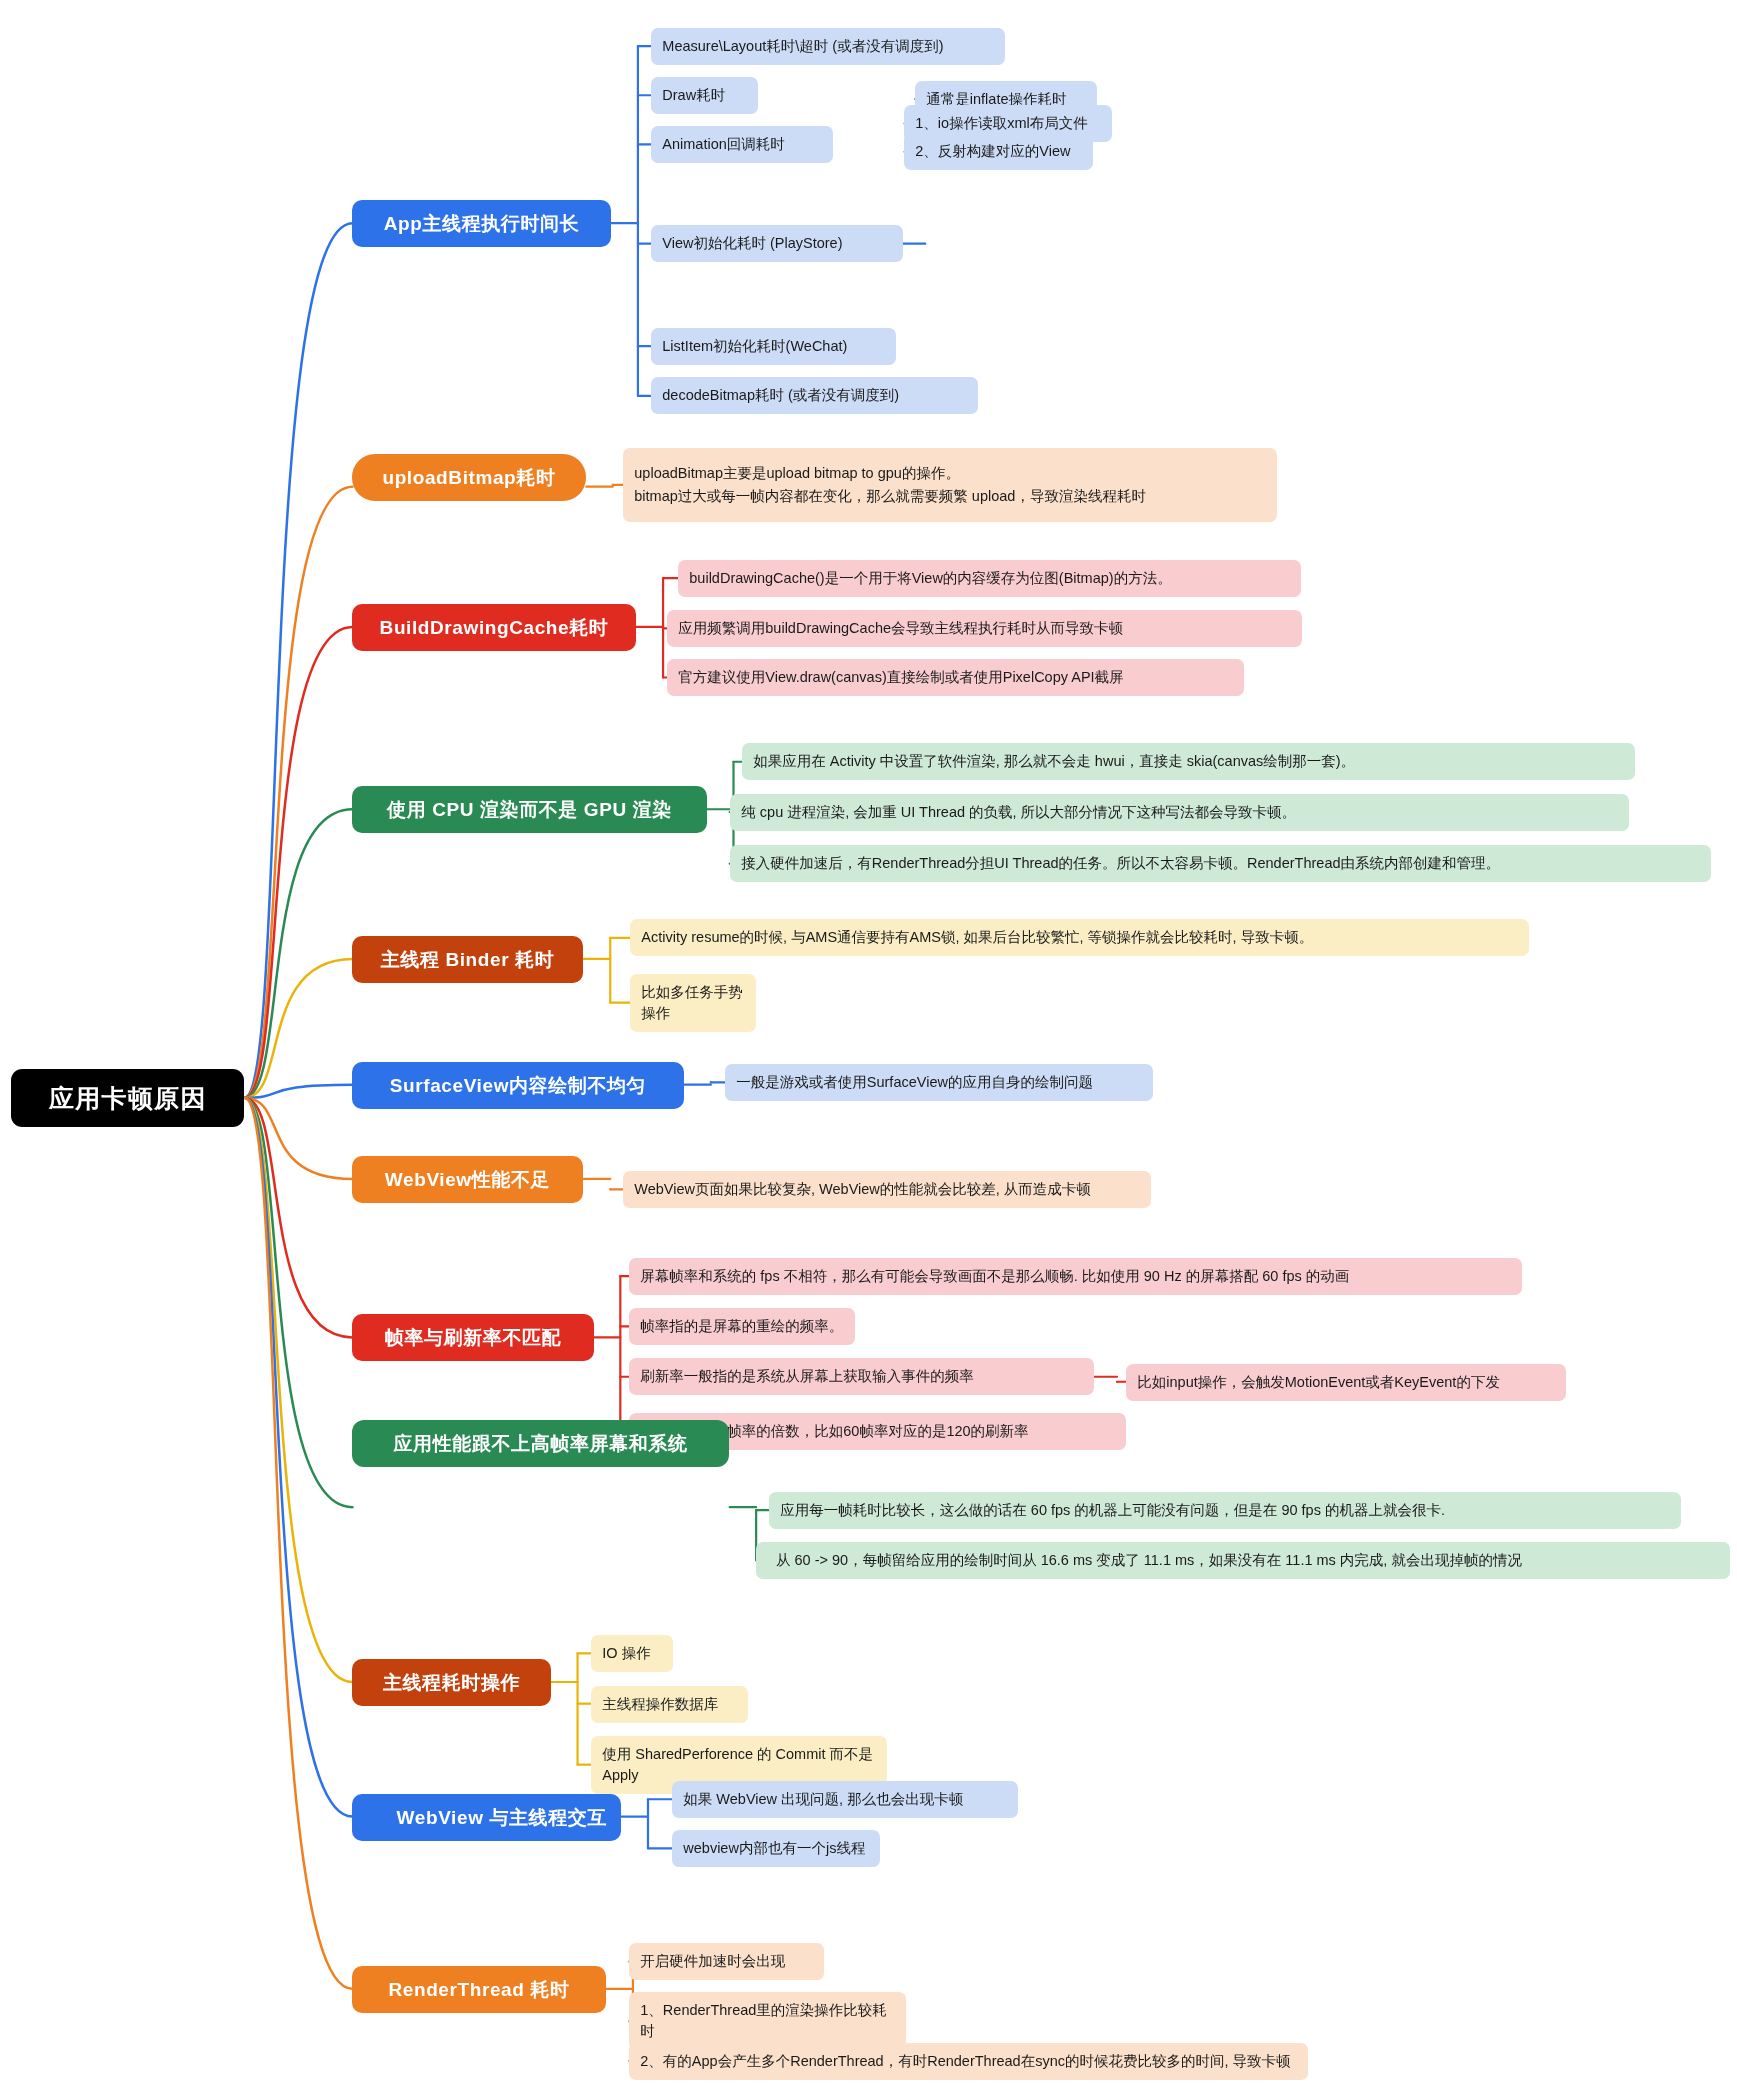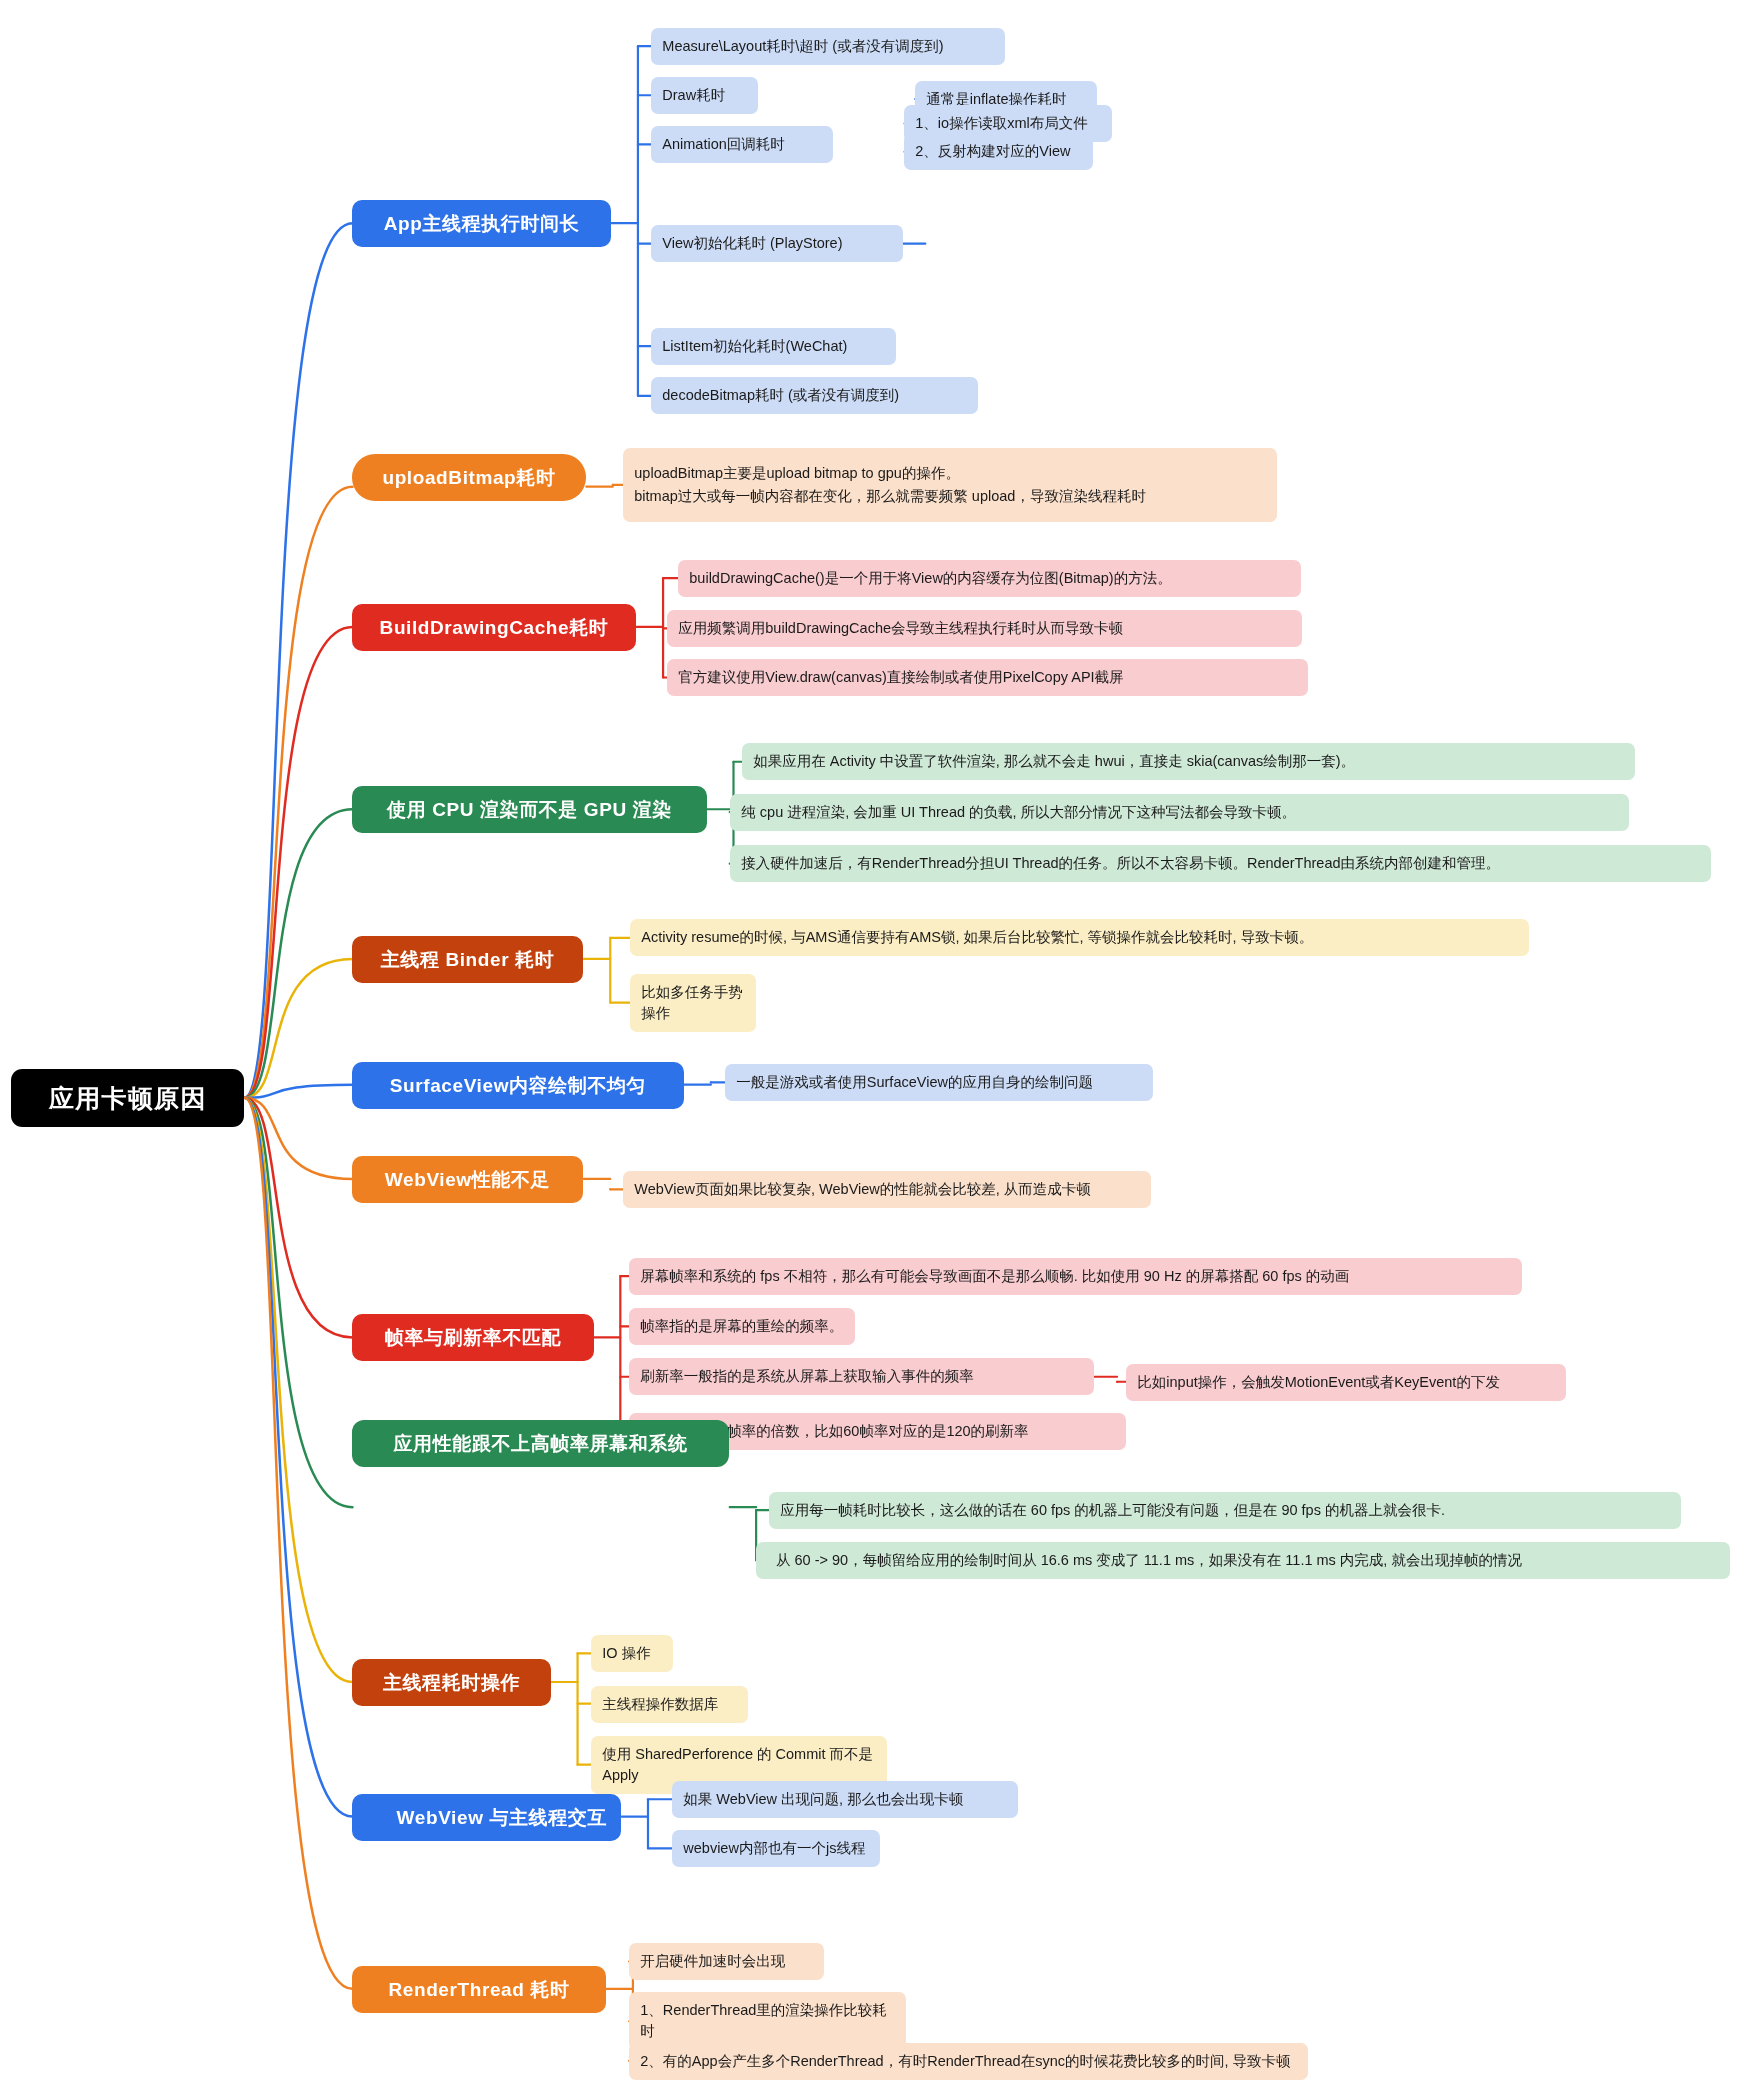--- a/index.html
+++ b/index.html
@@ -156,21 +156,21 @@
       </div>
       <div class="node l1 red" style="left: 352px; top: 604px; width: 284px; min-height: 47px;">
         <span>BuildDrawingCache耗时</span>
       </div>
       <div class="node l2 red" style="left: 678px; top: 560px; width: 623px; min-height: 35px;">
         <span>buildDrawingCache()是一个用于将View的内容缓存为位图(Bitmap)的方法。</span>
       </div>
       <div class="node l2 red" style="left: 667px; top: 610px; width: 635px; min-height: 35px;">
         <span>应用频繁调用buildDrawingCache会导致主线程执行耗时从而导致卡顿</span>
       </div>
-      <div class="node l2 red" style="left: 667px; top: 659px; width: 641px; min-height: 35px;">
+      <div class="node l2 red" style="left: 667px; top: 659px; width: 577px; min-height: 35px;">
         <span>官方建议使用View.draw(canvas)直接绘制或者使用PixelCopy API截屏</span>
       </div>
       <div class="node l1 green" style="left: 352px; top: 786px; width: 355px; min-height: 47px;">
         <span>使用 CPU 渲染而不是 GPU 渲染</span>
       </div>
       <div class="node l2 green" style="left: 742px; top: 743px; width: 893px; min-height: 35px;">
         <span>如果应用在 Activity 中设置了软件渲染, 那么就不会走 hwui，直接走 skia(canvas绘制那一套)。</span>
       </div>
       <div class="node l2 green" style="left: 730px; top: 794px; width: 899px; min-height: 35px;">
         <span>纯 cpu 进程渲染, 会加重 UI Thread 的负载, 所以大部分情况下这种写法都会导致卡顿。</span>

